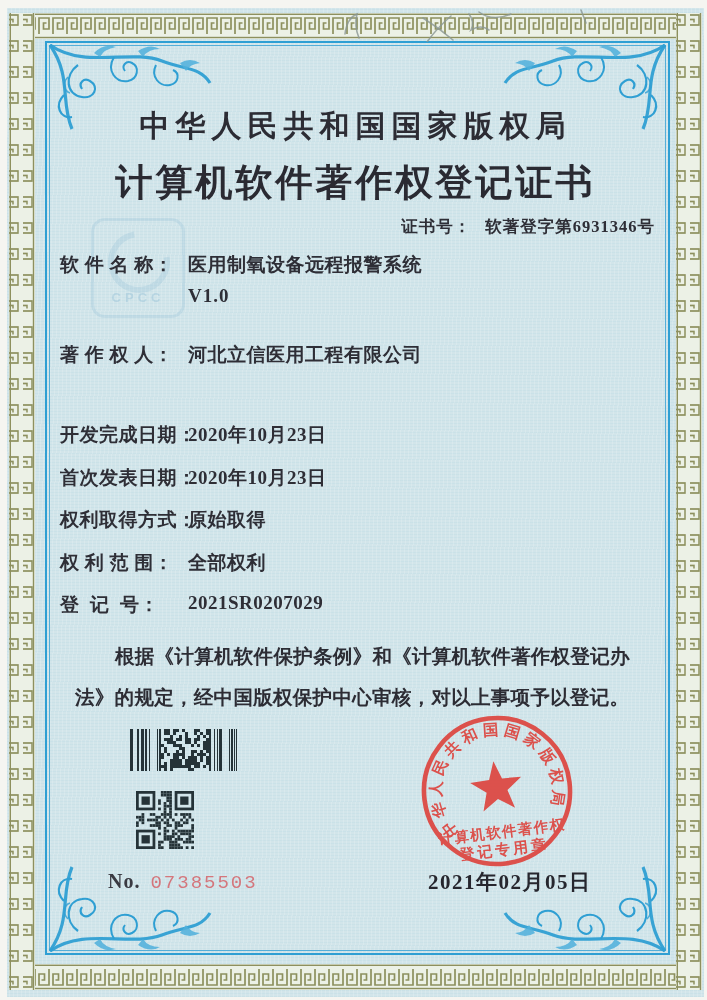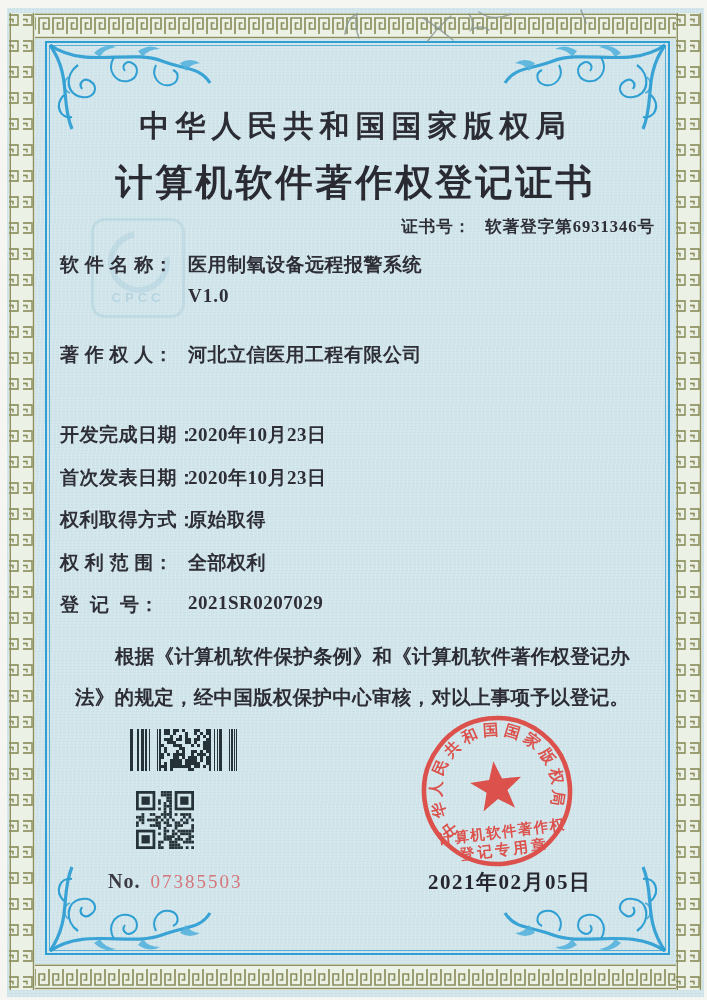--- a/index.html
+++ b/index.html
@@ -81,21 +81,21 @@
   .statement {
     position:absolute; left:68px; top:628px; width:580px;
     font-size:19.5px; font-weight:600; line-height:41px;
     text-indent:40px; letter-spacing:.3px; color:#2c2c34;
   }
   
   .barcode { position:absolute; left:123px; top:721px; width:110px; height:42px; }
   .qrcode  { position:absolute; left:129px; top:783px; width:58px;  height:58px; }
   .serial  { position:absolute; left:101px; top:862px; font-size:20px; }
   .serial .no { font-weight:600; color:#3a3a42; letter-spacing:1px; }
-  .serial .num { font-family:Liberation Serif, serif; color:#d4767c;
+  .serial .num { font-family:Liberation Mono, monospace; color:#d4767c;
     letter-spacing:2px; margin-left:10px; font-size:19px; }
   
   .stamp { position:absolute; left:405px; top:698px; width:170px; height:170px;
     transform:rotate(-7deg); opacity:.92; }
   .stamp text { font-family:"Liberation Serif","DejaVu Serif",serif; font-weight:700; }
   .issue-date { position:absolute; left:421px; top:860px; font-size:21px;
     font-weight:700; letter-spacing:1.5px; color:#26262e; }
 </style>
 </head>
 <body>

